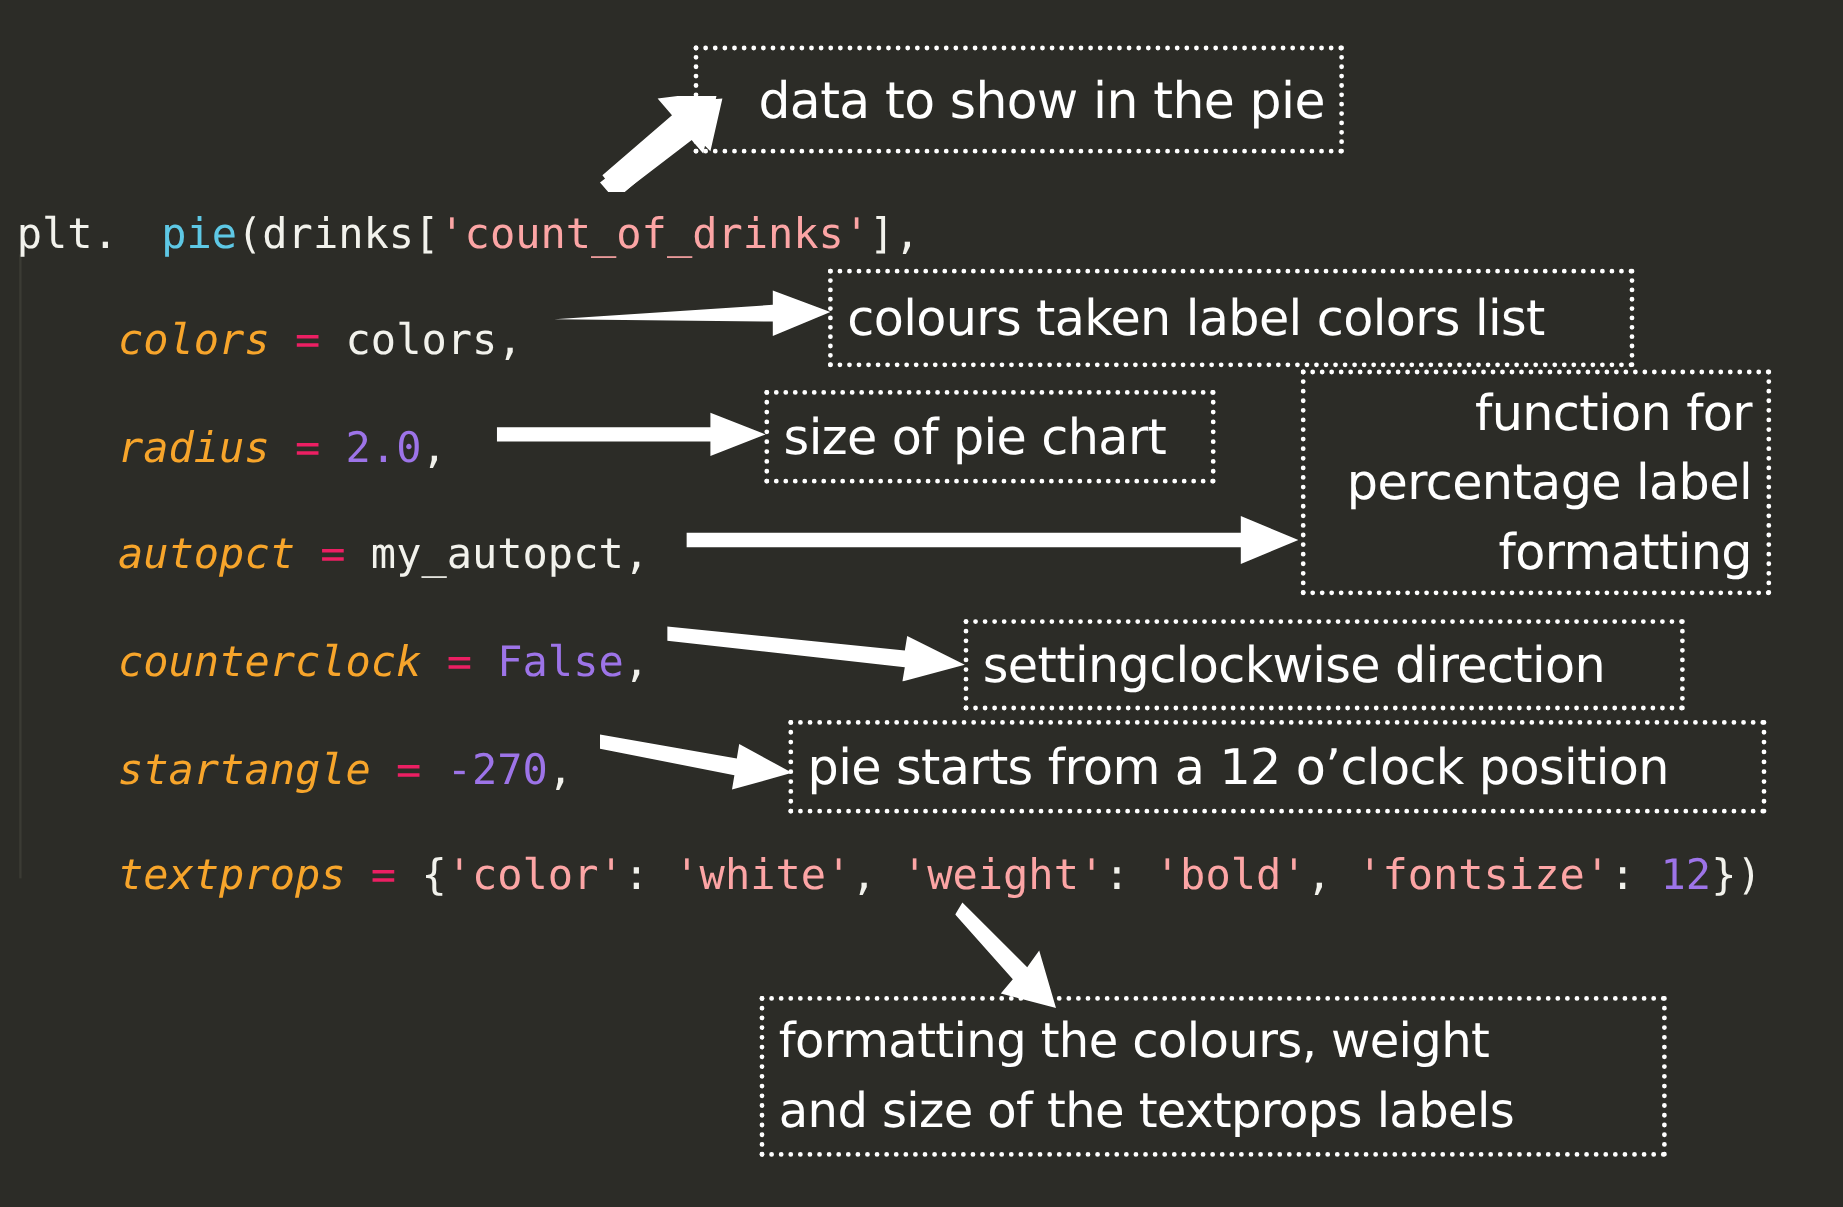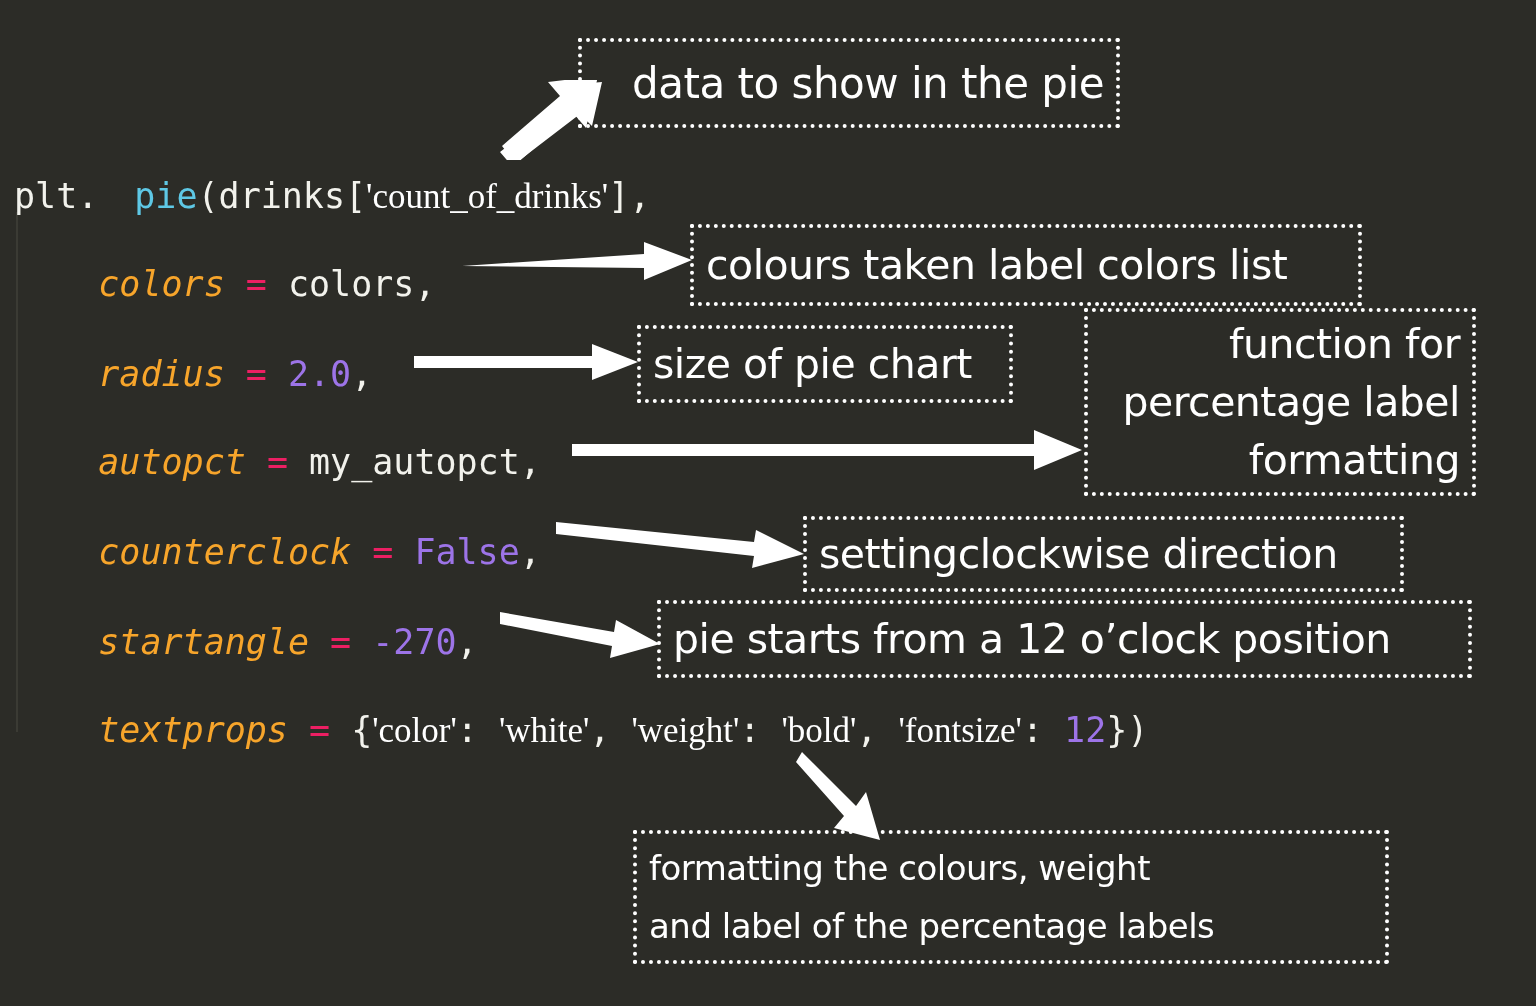--- a/index.html
+++ b/index.html
@@ -31,21 +31,21 @@
     pointer-events: none;
   }
   .code-line {
     position: absolute;
     left: 14px;
     white-space: pre;
     letter-spacing: 0px;
   }
   .tok-plain  { color: #f2f2ec; }
   .tok-fn     { color: #5ec8e5; margin-left: 36px; }
-  .tok-str    { color: #ffffff; font-family: Liberation Serif, serif; }
+  .tok-str    { color: #fca5a5; }
   .tok-param  { color: #f7a52b; font-style: italic; }
   .tok-eq     { color: #ec1f63; }
   .tok-num    { color: #9d74e8; }
 
   
   .indent-guide {
     position: absolute;
     left: 16px;
     top: 212px;
     width: 2px;
@@ -138,18 +138,18 @@
     </div>
 
   <div class="note" style="left:803px; top:516px; width:601px; height:76px; font-size:41px;">
       <span class="ln">settingclockwise direction</span>
     </div>
 
   <div class="note" style="left:657px; top:600px; width:815px; height:78px; font-size:41px;">
       <span class="ln">pie starts from a 12 o’clock position</span>
     </div>
 
-  <div class="note" style="left:633px; top:830px; width:756px; height:134px; font-size:34px; line-height:58px;">
+  <div class="note" style="left:633px; top:830px; width:756px; height:134px; font-size:40px; line-height:58px;">
       <span class="ln">formatting the colours, weight</span>
-      <span class="ln">and label of the percentage labels</span>
+      <span class="ln">and size of the textprops labels</span>
     </div>
 
 </div>
 
 </body></html>

